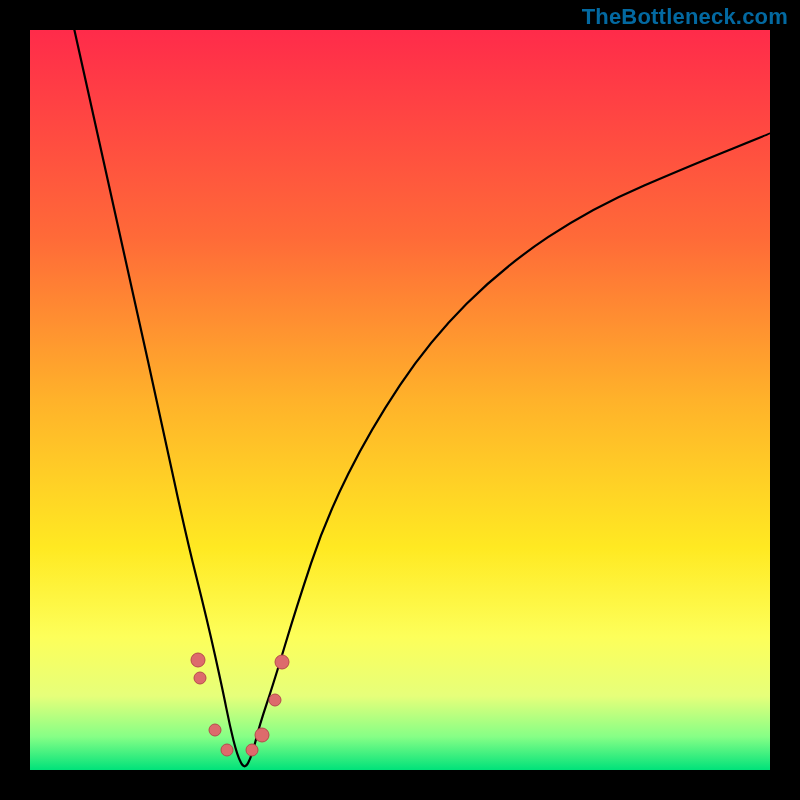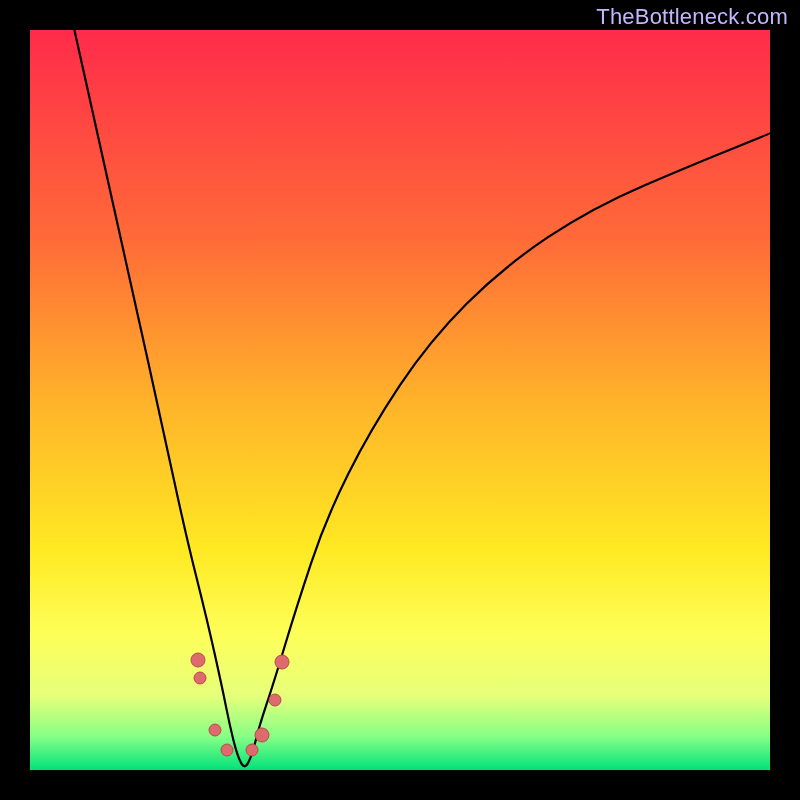--- a/index.html
+++ b/index.html
@@ -26,23 +26,23 @@
     overflow: hidden;
   }
   .gradient-bg {
     position: absolute;
     inset: 0;
   }
   .watermark {
     position: absolute;
     top: 4px;
     right: 12px;
-    color: #c4b5fd;
+    color: #0369a1;
     font-size: 22px;
-    font-weight: 400;
+    font-weight: 700;
     letter-spacing: 0.2px;
     user-select: none;
   }
   svg.curve-layer {
     position: absolute;
     inset: 0;
   }
 </style>
 </head>
 <body>

